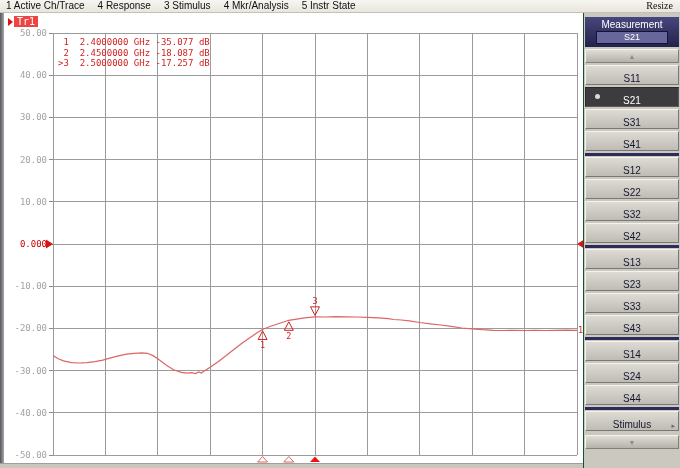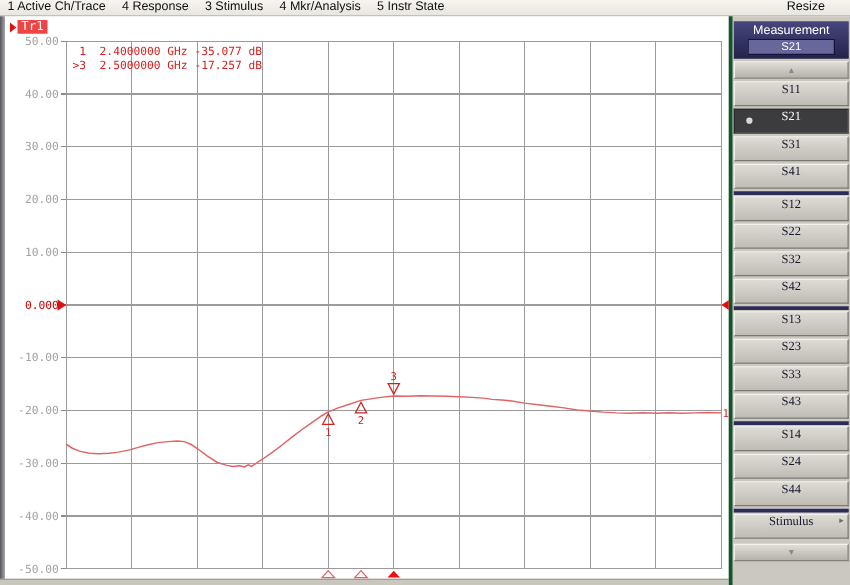--- a/index.html
+++ b/index.html
@@ -9,21 +9,21 @@
   }
   
   .menubar{
     position:absolute;left:0;top:0;width:680px;height:13px;
     background:linear-gradient(#f7f5f0,#e9e6df);
     border-bottom:1px solid #c4c1b9;
     display:flex;align-items:flex-start;gap:13px;
     font-size:10px;color:#101010;padding-left:6px;box-sizing:border-box;
   }
   .menu-item{white-space:nowrap;cursor:default;}
-  .menu-resize{margin-left:auto;padding-right:20px;}
+  .menu-resize{margin-left:auto;padding-right:7px;font-family:Liberation Serif, serif;}
   
   .frame-left{position:absolute;left:0;top:13px;width:4px;height:455px;
     background:linear-gradient(90deg,#55555a,#a8a8ac);}
   .bottom-band{position:absolute;left:0;top:463px;width:583px;height:5px;
     background:#c9c6be;border-top:1px solid #a19e96;}
   
   .status-line{
     position:absolute;left:8px;top:15px;height:13px;
     display:flex;align-items:center;
     font-family:"DejaVu Sans Mono",monospace;font-size:10px;color:#d42222;
@@ -39,37 +39,37 @@
     color:#d42222;white-space:pre;z-index:5;
   }
   
   #plot-svg{position:absolute;left:0;top:0;z-index:1;}
   .ylabel{font-family:"DejaVu Sans Mono",monospace;font-size:9px;fill:#a3a3a3;}
   .ylabel.ref{fill:#cc0000;}
   .mklabel{font-family:"DejaVu Sans Mono",monospace;font-size:8.5px;fill:#cc2222;}
   
   .sidebar{
     position:absolute;left:583px;top:13px;width:97px;height:455px;
-    background:#cbc8c0;border-left:3px solid #14532d;box-sizing:border-box;
+    background:#cbc8c0;border-left:1px solid #14532d;box-sizing:border-box;
     padding-top:4px;display:flex;flex-direction:column;
   }
   .sb-header{margin:0 1px;background:linear-gradient(#47477e,#22224a);padding:1px 0 3px;}
   .sb-title{font-size:10px;color:#ffffff;text-align:center;height:13px;line-height:13px;}
   .sb-value{margin:0 11px;height:11px;line-height:11px;background:#67679c;
     border:1px solid #14143a;color:#ffffff;text-align:center;font-size:9px;}
   .sb-scroll{height:12px;margin:2px 1px;background:linear-gradient(#e0ddd6,#b5b2ab);
     border:1px solid;border-color:#f4f2ee #82807a #82807a #f4f2ee;
     display:flex;align-items:center;justify-content:center;
     font-size:7px;color:#8a8a8a;line-height:7px;}
   .sb-list{display:flex;flex-direction:column;}
   .sb-btn{height:20px;margin:0 1px 2px;position:relative;
     background:linear-gradient(#deDBd4,#bfbcb5);
     border:1px solid;border-color:#f4f2ee #7a7874 #7a7874 #f4f2ee;
-    display:flex;align-items:flex-start;justify-content:center;
-    font-size:10px;color:#16162e;box-sizing:border-box;cursor:default;font-family:Liberation Serif, serif;}
+    display:flex;align-items:flex-end;justify-content:center;
+    font-size:10px;color:#16162e;box-sizing:border-box;cursor:default;}
   .sb-btn.selected{background:#3c3c3e;border-color:#2a2a2c #5a5a5c #5a5a5c #2a2a2c;color:#ffffff;}
   .sb-btn.selected .bullet{position:absolute;left:9px;top:50%;margin-top:-3px;
     width:5px;height:5px;border-radius:50%;background:#d8d8d8;}
   .sb-btn .submenu-arrow{position:absolute;right:3px;font-size:7px;color:#6a6a6a;}
   .sb-sep{height:3px;background:#2c2c5a;margin:0 1px 1px;}
 </style>
 </head>
 <body>
 
 <div id="window">
@@ -83,21 +83,21 @@
       <span class="menu-resize">Resize</span>
   </div>
 
   <div class="frame-left"></div>
 
   <div class="status-line">
     <span class="tr-arrow"></span>
     <span class="tr-badge">Tr1</span>
   </div>
 
-  <div class="readout"><div> 1  2.4000000 GHz -35.077 dB</div><div>&gt;3  2.5000000 GHz -17.257 dB</div></div>
+  <div class="readout"><div> 1  2.4000000 GHz -35.077 dB</div><div> 2  2.4500000 GHz -18.087 dB</div><div>&gt;3  2.5000000 GHz -17.257 dB</div></div>
 
   <svg id="plot-svg" width="583" height="468">
       <line x1="53" y1="33" x2="53" y2="455" stroke="#9b9b9b" stroke-width="1" shape-rendering="crispEdges"></line>
       <line x1="105.4" y1="33" x2="105.4" y2="455" stroke="#9b9b9b" stroke-width="1" shape-rendering="crispEdges"></line>
       <line x1="157.8" y1="33" x2="157.8" y2="455" stroke="#9b9b9b" stroke-width="1" shape-rendering="crispEdges"></line>
       <line x1="210.2" y1="33" x2="210.2" y2="455" stroke="#9b9b9b" stroke-width="1" shape-rendering="crispEdges"></line>
       <line x1="262.6" y1="33" x2="262.6" y2="455" stroke="#9b9b9b" stroke-width="1" shape-rendering="crispEdges"></line>
       <line x1="315" y1="33" x2="315" y2="455" stroke="#9b9b9b" stroke-width="1" shape-rendering="crispEdges"></line>
       <line x1="367.4" y1="33" x2="367.4" y2="455" stroke="#9b9b9b" stroke-width="1" shape-rendering="crispEdges"></line>
       <line x1="419.8" y1="33" x2="419.8" y2="455" stroke="#9b9b9b" stroke-width="1" shape-rendering="crispEdges"></line>

